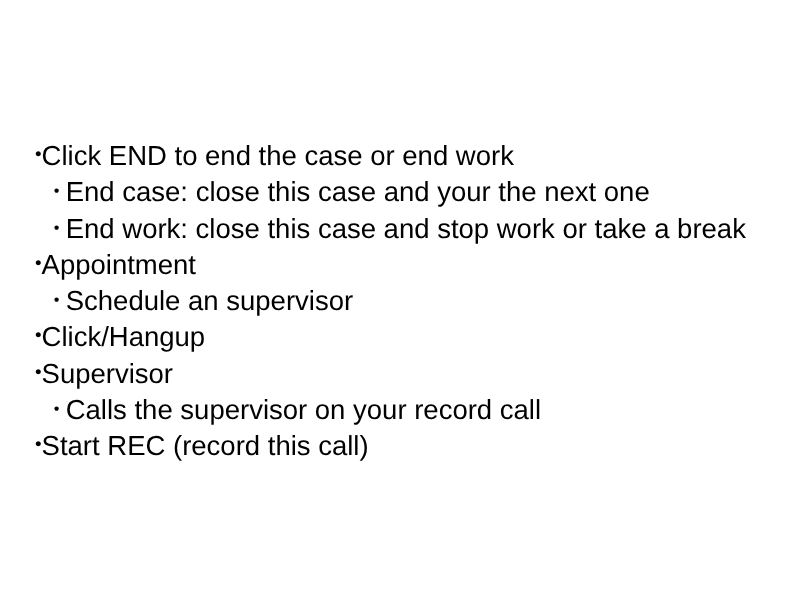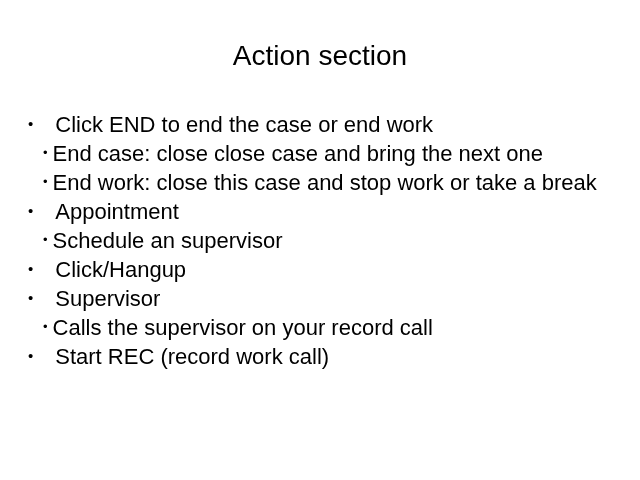--- a/index.html
+++ b/index.html
@@ -72,43 +72,41 @@
     line-height: 29px;
     padding-right: 5px;
     transform: translateY(-1px);
   }
   .bullet-text {
     flex: 1 1 auto;
     color: #000000;
   }
   .lvl1 .bullet-text {
     max-width: 592px;
-    margin-left: 22px;
   }
   .lvl2 .bullet-text {
     max-width: 563px;
   }
 </style>
 </head>
 <body>
 
 <div id="slide">
 
-  <h1 id="slide-title">Action section</h1>
 
   <div id="body-list">
 
     <div class="bullet-row lvl1">
       <span class="bullet-glyph">•</span>
       <span class="bullet-text">Click END to end the case or end work</span>
     </div>
 
     <div class="bullet-row lvl2">
       <span class="bullet-glyph">•</span>
-      <span class="bullet-text">End case: close close case and bring the next one</span>
+      <span class="bullet-text">End case: close this case and your the next one</span>
     </div>
 
     <div class="bullet-row lvl2">
       <span class="bullet-glyph">•</span>
       <span class="bullet-text">End work: close this case and stop work or take a break</span>
     </div>
 
     <div class="bullet-row lvl1">
       <span class="bullet-glyph">•</span>
       <span class="bullet-text">Appointment</span>
@@ -129,17 +127,17 @@
       <span class="bullet-text">Supervisor</span>
     </div>
 
     <div class="bullet-row lvl2">
       <span class="bullet-glyph">•</span>
       <span class="bullet-text">Calls the supervisor on your record call</span>
     </div>
 
     <div class="bullet-row lvl1">
       <span class="bullet-glyph">•</span>
-      <span class="bullet-text">Start REC (record work call)</span>
+      <span class="bullet-text">Start REC (record this call)</span>
     </div>
 
   </div>
 </div>
 
 </body></html>

